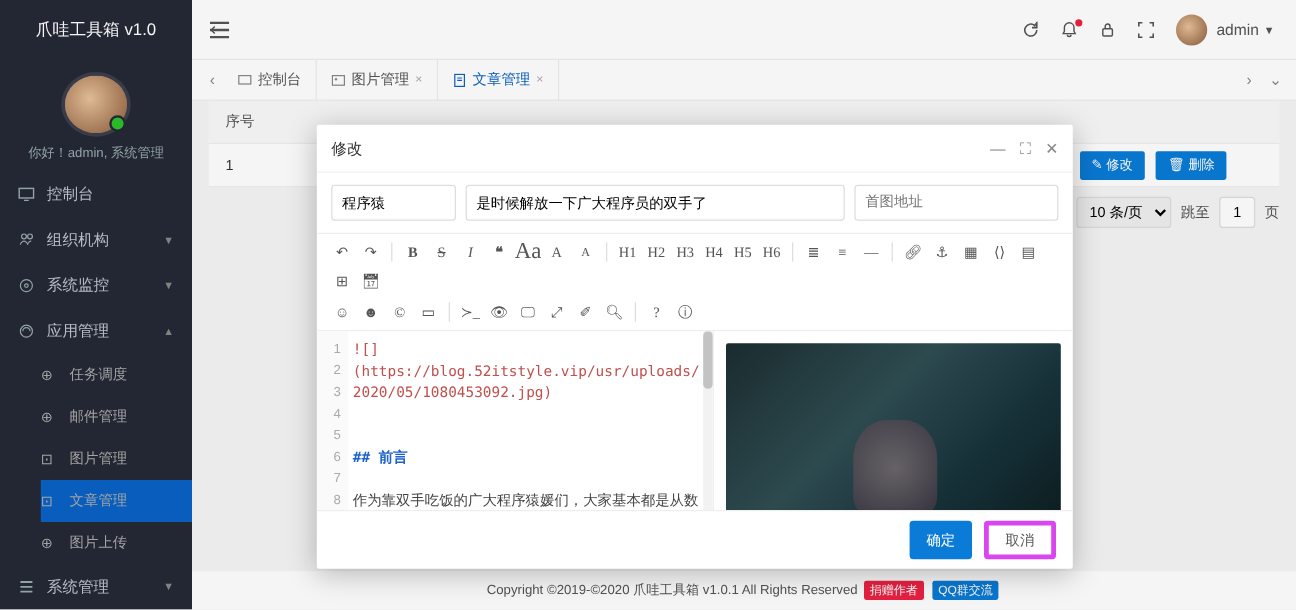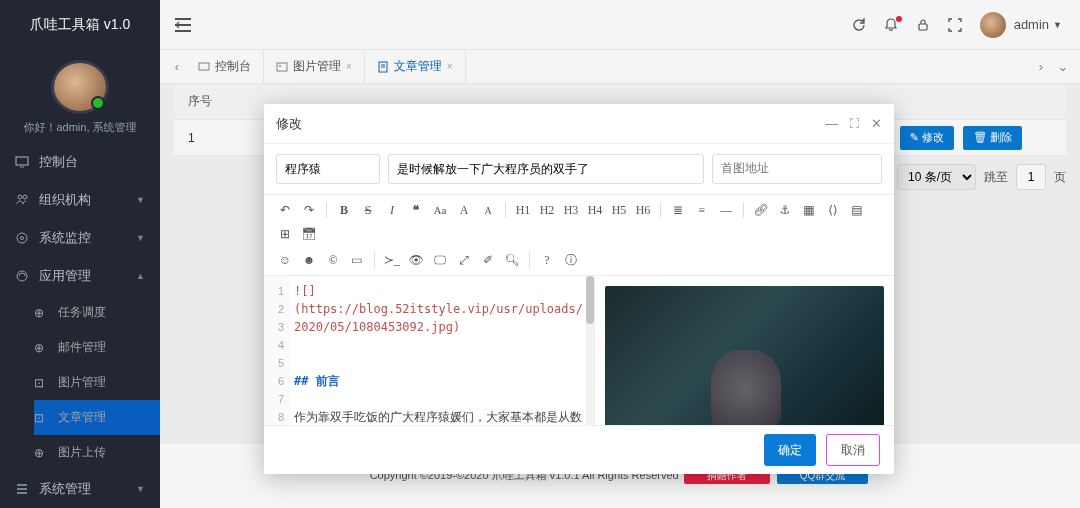--- a/index.html
+++ b/index.html
@@ -41,21 +41,21 @@
 .th-row { background: #f9f9f9; color: #555; }
 .col-idx { width: 60px; padding-left: 14px; }
 .col-ops { width: 210px; margin-left: auto; text-align: center; }
 .op-btn { height: 24px; border: none; border-radius: 2px; padding: 0 10px; font-size: 11px; color: #fff; cursor: pointer; margin: 16px 3px; }
 .op-edit { background: #0a7bd6; }
 .op-del { background: #0a7bd6; }
 .pager-row { display: flex; align-items: center; justify-content: flex-end; gap: 8px; padding: 8px 14px; font-size: 12px; color: #555; }
 .pager-row select, .pager-row input { height: 26px; border: 1px solid #ddd; border-radius: 3px; padding: 0 6px; font-size: 12px; }
 .pager-row input{width:30px;text-align:center;}
 .footer { text-align: center; font-size: 11px; color: #555; padding: 8px 0; background:#fff;}
-.footer .badge { display:inline-block; background:#e24; color:#fff; padding:1px 23px; border-radius:2px; margin:16px 2px; font-size:10px;}
+.footer .badge { display:inline-block; background:#e24; color:#fff; padding:1px 5px; border-radius:2px; margin:0 2px; font-size:10px;}
 .footer .badge.qq{background:#0a7bd6;}
 
 .modal-mask{position:absolute;inset:0;background:rgba(0,0,0,0.04);}
 .modal { position: absolute; top: 104px; left: 264px; width: 630px; height: 370px; background: #fff; box-shadow: 0 4px 24px rgba(0,0,0,0.25); display: flex; flex-direction: column; border-radius:2px;}
 .modal-hd { height: 40px; display: flex; align-items: center; padding: 0 12px; border-bottom: 1px solid #f0f0f0; font-size: 13px; }
 .modal-hd .spacer { flex: 1; }
 .modal-hd .mico { cursor: pointer; color: #888; margin-left: 12px; font-size: 13px; }
 .modal-fields { display: flex; gap: 8px; padding: 10px 12px; }
 .modal-fields input { height: 30px; border: 1px solid #ddd; border-radius: 3px; padding: 0 8px; font-size: 12px; }
 .mf1{width:104px;} .mf2{flex:1;} .mf3{width:170px;font-family:Liberation Mono, monospace;}
@@ -67,21 +67,21 @@
 .code-pane { flex: 1; font-size: 12px; line-height: 18px; padding: 6px 6px 0 4px; overflow: hidden; font-family: Menlo, monospace; color: #444; position:relative;}
 .code-pane .scroll{position:absolute;right:0;top:0;width:8px;height:100%;background:#f2f2f2;}
 .code-pane .scroll::after{content:"";position:absolute;right:0;top:0;width:8px;height:48px;background:#c3c3c3;border-radius:4px;}
 .link { color: #c0504d; }
 .hd { color: #1d63c9; font-weight: bold; }
 .preview-pane { width: 300px; border-left: 1px solid #eee; padding: 10px; overflow: hidden; }
 .preview-img { width: 100%; height: 160px; background: linear-gradient(135deg,#1a2b2e,#2d4a4f 40%,#163038 70%,#0b1b1d); border-radius: 2px; margin-bottom: 12px; position:relative;}
 .preview-img::after{content:"";position:absolute;left:38%;top:40%;width:70px;height:80px;background:radial-gradient(circle,#a88,#534);border-radius:40% 40% 20% 20%;opacity:.5;}
 .modal-ft { height: 48px; display: flex; align-items: center; justify-content: flex-end; gap: 10px; padding: 0 14px; margin-left: 11px; }
 .btn-ok { background: #0a7bd6; }
-.btn-cancel { background: #fff; color: #555; border: 1px solid #d946ef; }
+.btn-cancel { background: #fff; color: #555; border: 4px solid #d946ef; }
 svg{display:block;}
 </style>
 </head>
 <body>
 
 <div class="topbar">
   <div class="logo-area">爪哇工具箱 v1.0</div>
   <div class="topbar-left">
     <span class="hamburger">
       <svg width="16" height="14" viewBox="0 0 16 14">
@@ -265,21 +265,21 @@
     <input class="mf3" placeholder="首图地址" style="">
   </div>
   <div class="md-toolbar">
     <span class="tb">↶</span>
     <span class="tb">↷</span>
     <span class="sep"></span>
     <span class="tb" style="font-weight:bold;">B</span>
     <span class="tb" style="text-decoration:line-through;">S</span>
     <span class="tb" style="font-style:italic;">I</span>
     <span class="tb" style="font-weight:bold;">❝</span>
-    <span class="tb" style="font-size:11px;">Aa</span>
+    <span class="tb" style="font-size:19px;">Aa</span>
     <span class="tb">A</span>
     <span class="tb" style="font-size:10px;">A</span>
     <span class="sep"></span>
     <span class="tb">H1</span>
     <span class="tb">H2</span>
     <span class="tb">H3</span>
     <span class="tb">H4</span>
     <span class="tb">H5</span>
     <span class="tb">H6</span>
     <span class="sep"></span>

